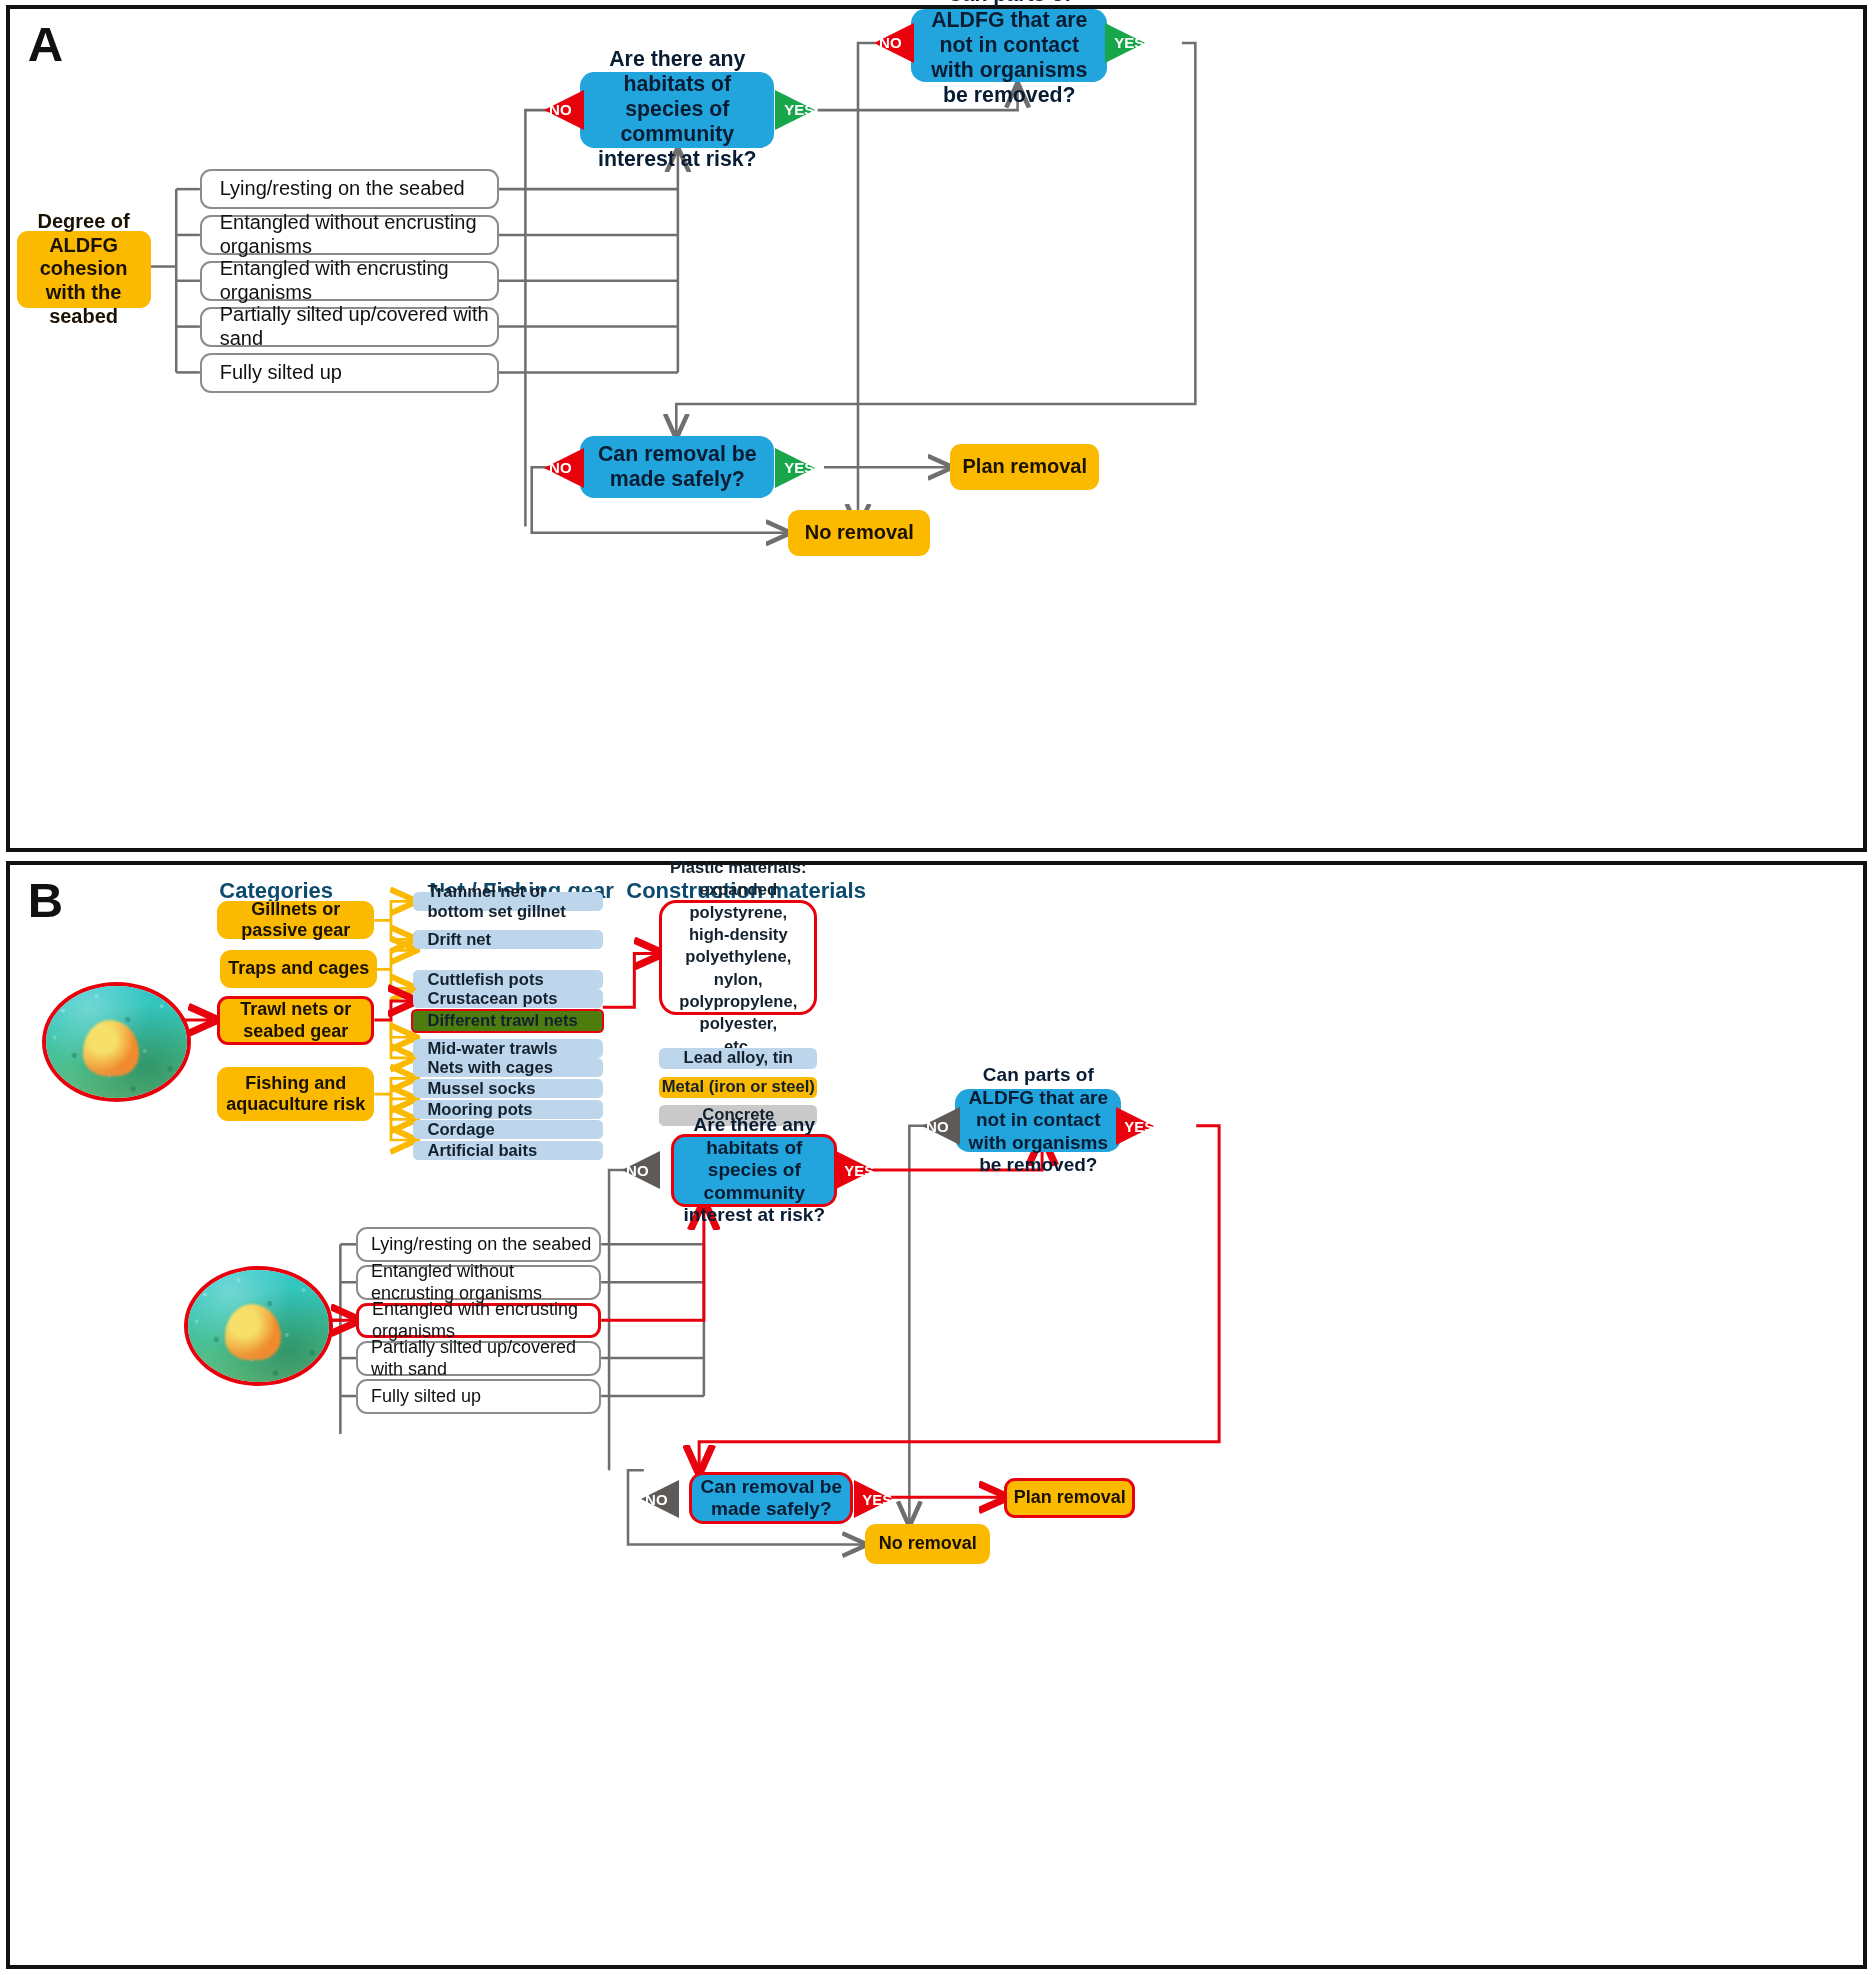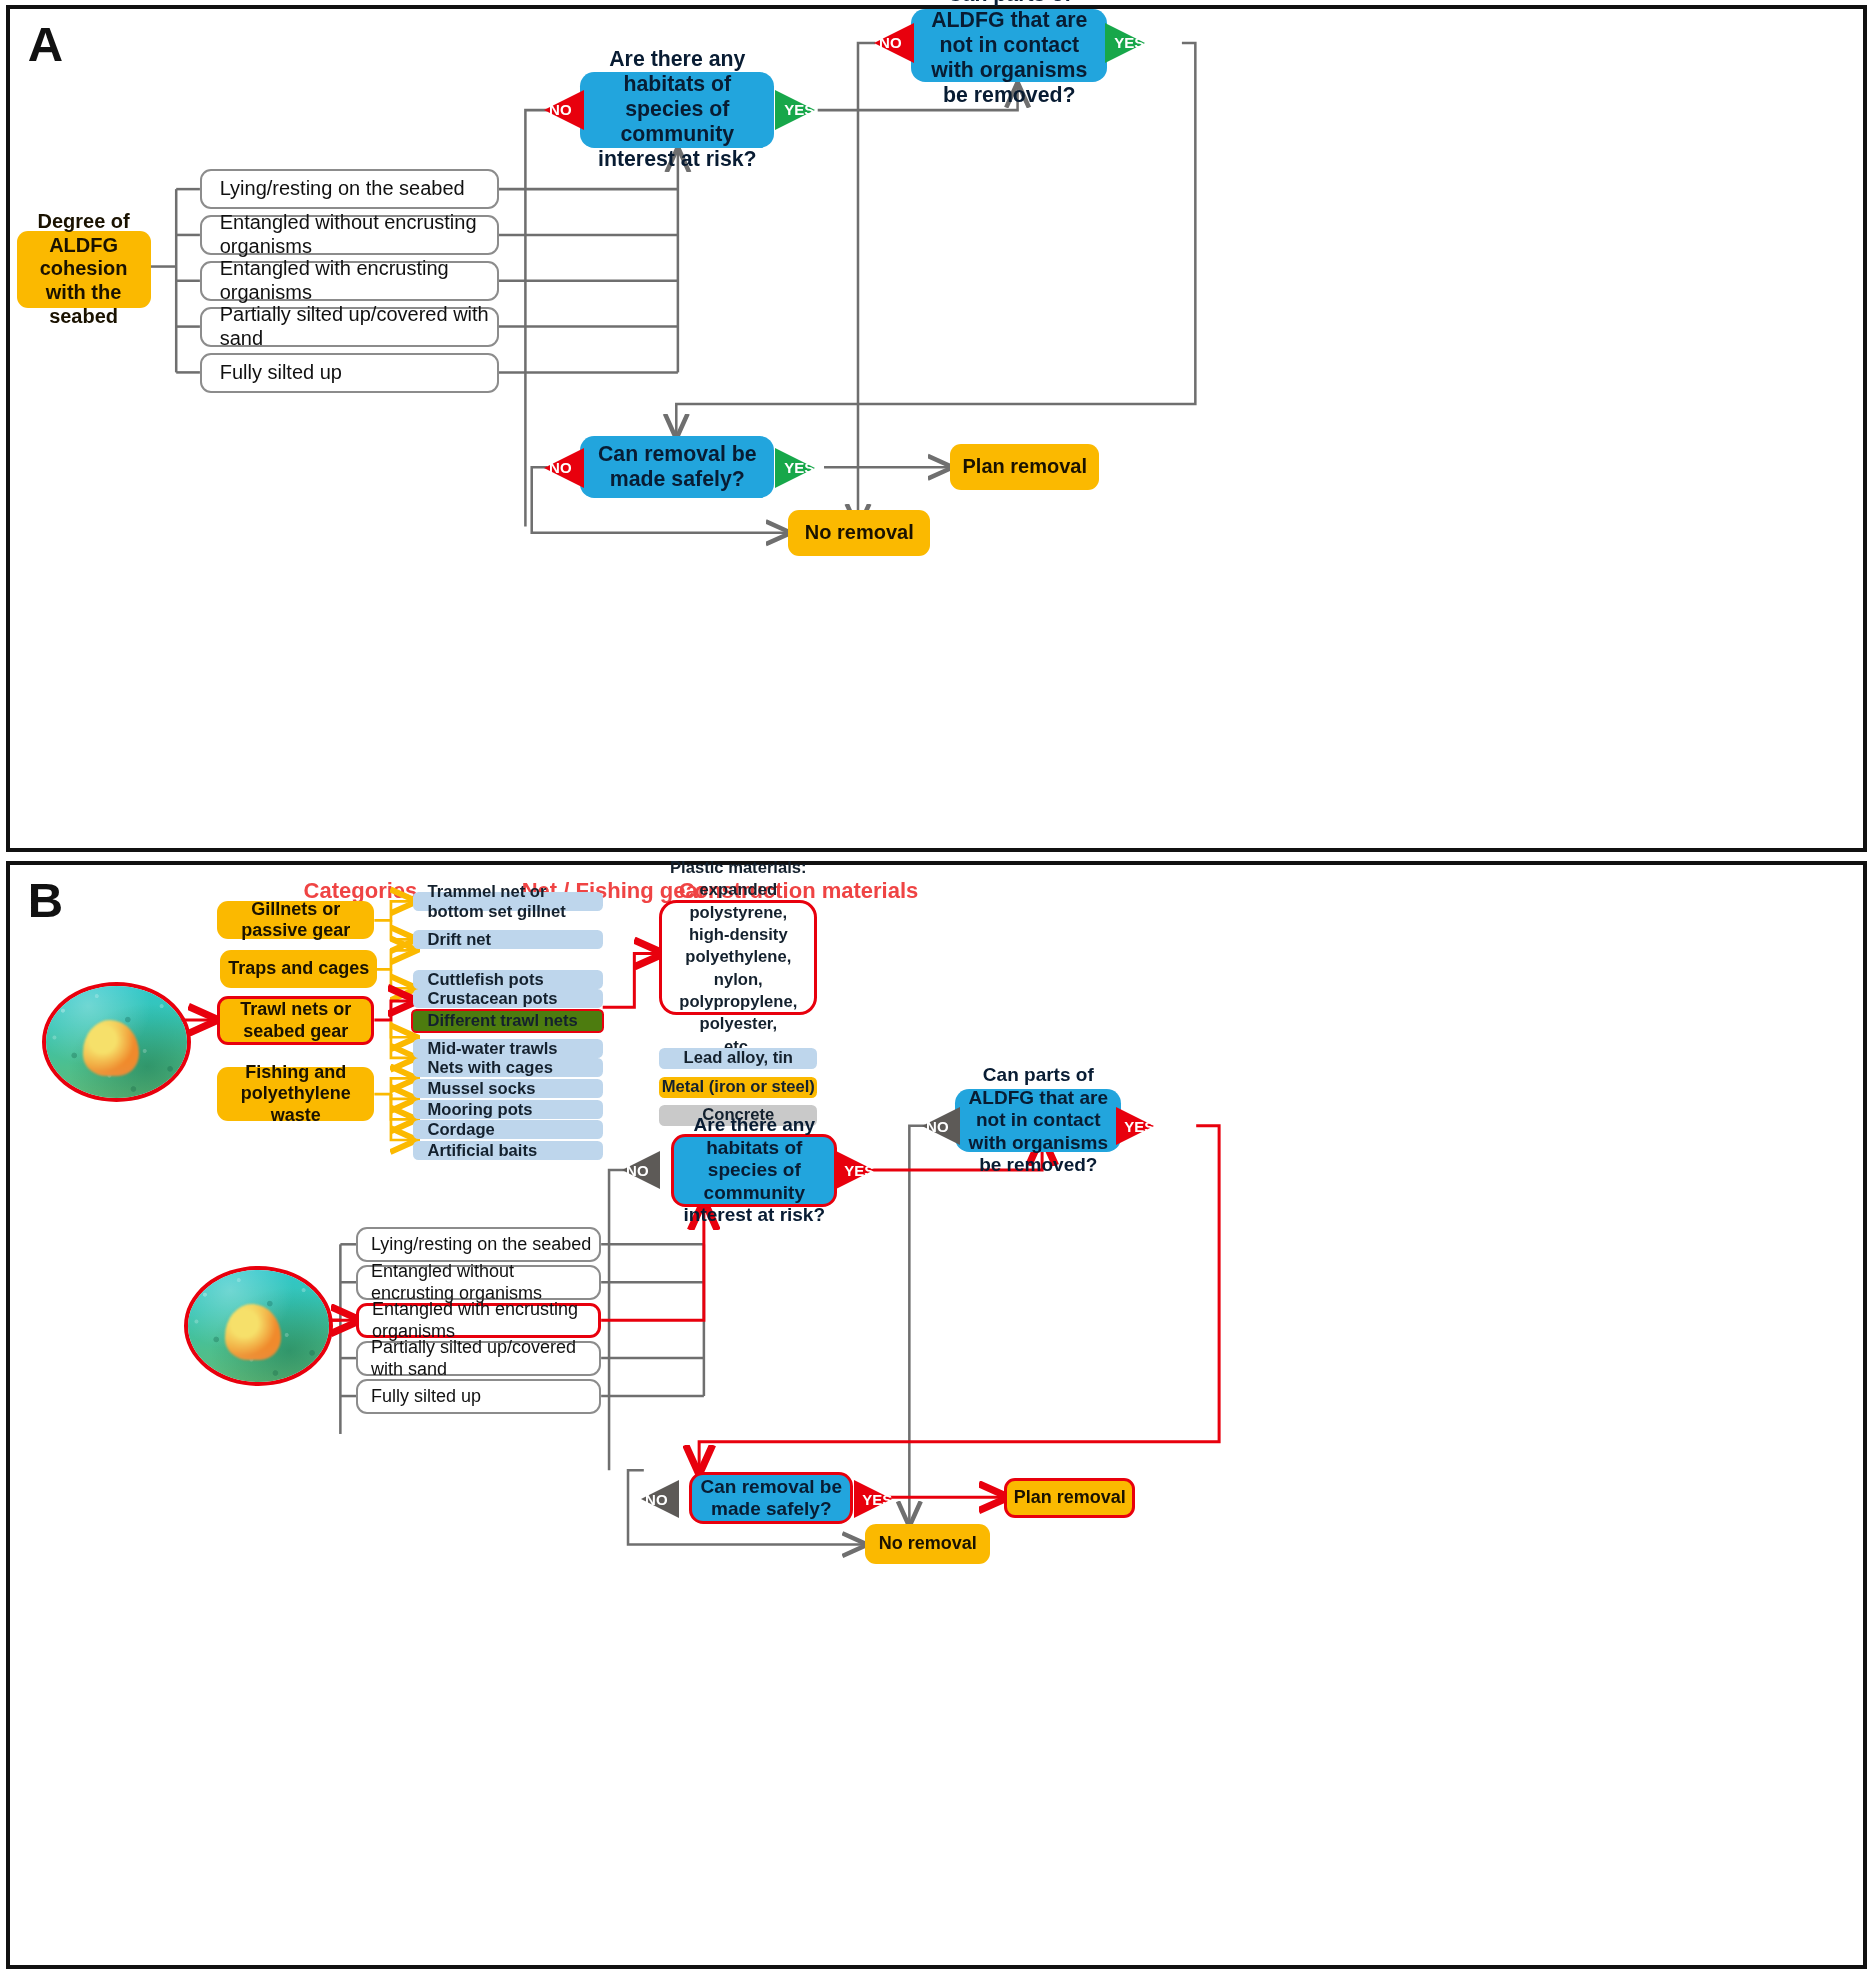--- a/index.html
+++ b/index.html
@@ -28,21 +28,21 @@
   .blue-box.hi{border:3.2px solid #e8000d;}
 
   .gear-box{background:#bed6ec;border-radius:5.5px;color:#14212e;font-size:16.6px;font-weight:bold;
         justify-content:flex-start;padding-left:14.2px;text-align:left;}
   .gear-box.hi{border:2.4px solid #e8000d;background:#4d7c0f;}
 
   .legend-box{border-radius:5.5px;font-size:16.6px;font-weight:bold;color:#14212e;}
   .plastic-box{background:#fff;border:3.2px solid #e8000d;border-radius:17.4px;color:#14212e;
         font-size:16.6px;font-weight:bold;flex-direction:column;line-height:1.35;}
 
-  .col-head{position:absolute;font-weight:bold;font-size:22px;color:#ef4444;text-align:right;}
+  .col-head{position:absolute;font-weight:bold;font-size:22px;color:#0c4a6e;text-align:left;}
 
   
   .tri{position:absolute;display:flex;align-items:center;justify-content:center;
        color:#fff;font-weight:bold;font-size:15px;}
   .tri svg{position:absolute;left:0;top:0;}
   .tri span{position:relative;z-index:2;}
   .tri.left span{margin-left:-8px;}
   .tri.right span{margin-right:-8px;}
 
   
@@ -276,21 +276,21 @@
     </div>
     <div class="photo" style="left:174px;top:401px;width:141px;height:112px;">
       <div class="sea"></div>
         <div class="speck"></div>
         <div class="sponge"></div>
     </div>
 
     <div class="node orange-box" style="left:207px;top:36px;width:157px;height:38px;padding:0 4.7px;font-size:18px;">Gillnets or passive gear</div>
     <div class="node orange-box" style="left:210px;top:85px;width:157px;height:38px;padding:0 4.7px;font-size:18px;">Traps and cages</div>
     <div class="node orange-box hi" style="left:207px;top:131px;width:157px;height:49px;padding:0 4.7px;font-size:18px;">Trawl nets or seabed gear</div>
-    <div class="node orange-box" style="left:207px;top:202px;width:157px;height:54px;padding:0 4.7px;font-size:18px;">Fishing and polyethylene waste</div>
+    <div class="node orange-box" style="left:207px;top:202px;width:157px;height:54px;padding:0 4.7px;font-size:18px;">Fishing and aquaculture risk</div>
 
     <div class="node gear-box" style="left:403px;top:27px;width:190px;height:19px;">Trammel net or bottom set gillnet</div>
     <div class="node gear-box" style="left:403px;top:65px;width:190px;height:19px;">Drift net</div>
     <div class="node gear-box" style="left:403px;top:105px;width:190px;height:19px;">Cuttlefish pots</div>
     <div class="node gear-box" style="left:403px;top:124px;width:190px;height:19px;">Crustacean pots</div>
     <div class="node gear-box hi" style="left:401px;top:144px;width:193px;height:24px;">Different trawl nets</div>
     <div class="node gear-box" style="left:403px;top:174px;width:190px;height:19px;">Mid-water trawls</div>
     <div class="node gear-box" style="left:403px;top:193px;width:190px;height:19px;">Nets with cages</div>
     <div class="node gear-box" style="left:403px;top:214px;width:190px;height:19px;">Mussel socks</div>
     <div class="node gear-box" style="left:403px;top:235px;width:190px;height:19px;">Mooring pots</div>

